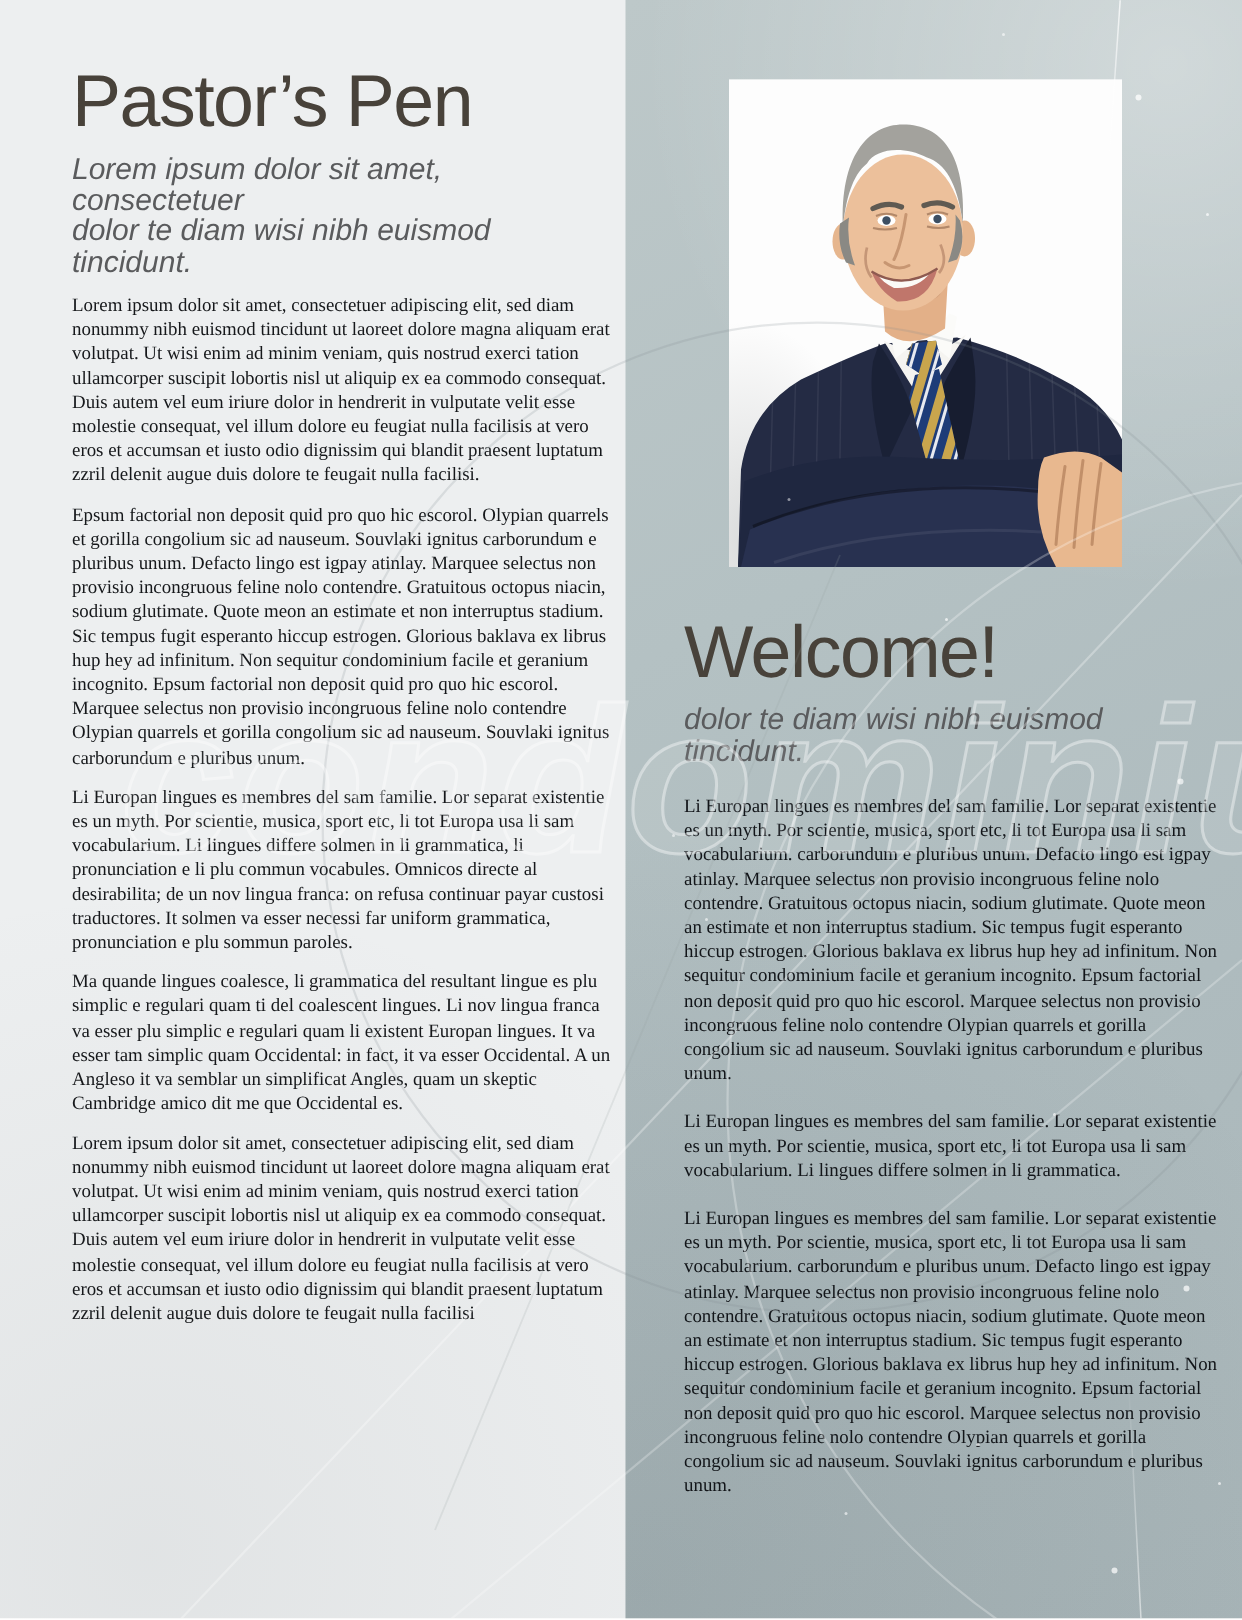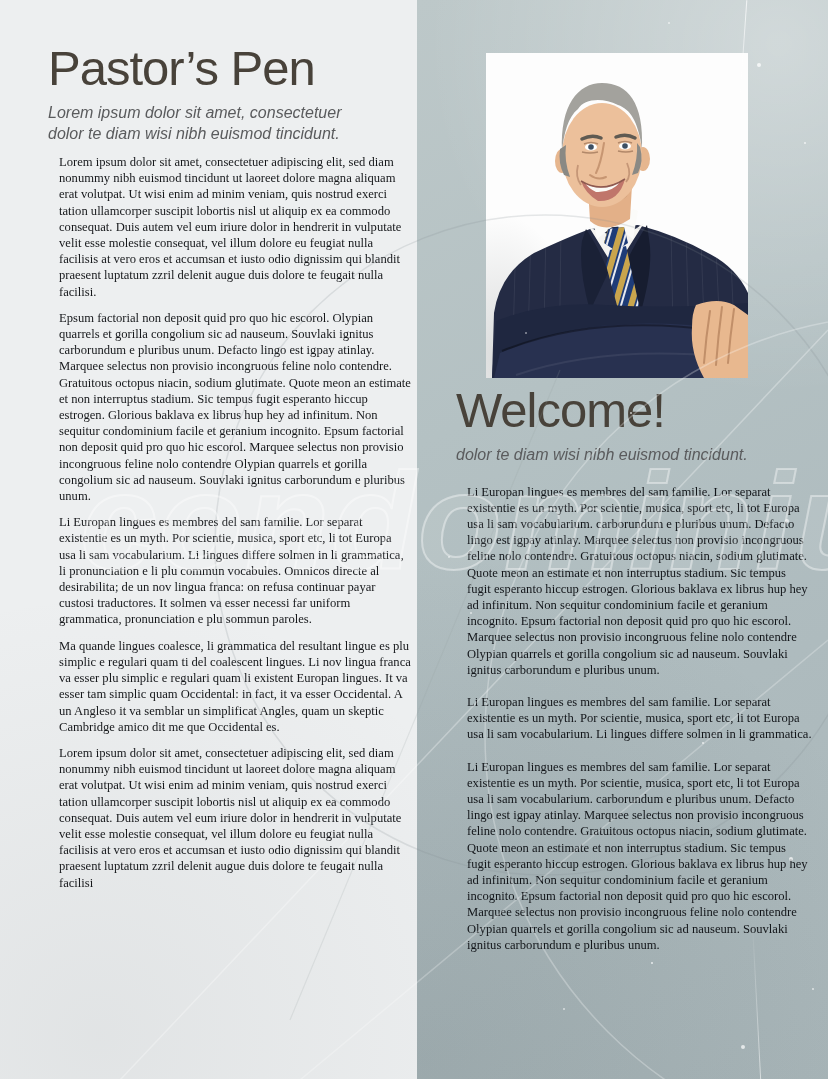--- a/index.html
+++ b/index.html
@@ -13,36 +13,36 @@
   .right-bg{
     position:absolute; left:417px; top:0; width:411px; height:1080px;
     background:
       radial-gradient(circle at 88% 4%, rgba(255,255,255,0.35), rgba(255,255,255,0) 32%),
       radial-gradient(circle at 2% 98%, rgba(40,55,60,0.12), rgba(40,55,60,0) 45%),
       linear-gradient(155deg,#bdc8c9 0%, #b4c1c3 35%, #aebbbe 65%, #a9b6b9 100%);
     z-index:0;
   }
   .col{ position:absolute; z-index:3; }
   .left-col{ left:48px; top:44px; width:363px; }
-  .right-col{ left:456px; top:386px; width:356px; }
+  .right-col{ left:456px; top:411px; width:356px; }
   h1,h2{
     margin:0; font-size:49px; line-height:1; font-weight:400;
     color:#48423a; letter-spacing:-1px;
   }
   .subtitle{
-    margin:10px 0 0 0; font-style:italic; font-size:16px; line-height:20.5px;
+    margin:10px 0 0 0; font-style:italic; font-size:20px; line-height:20.5px;
     color:#5a5b5d;
   }
   .subtitle span{ display:block; }
   .bodytext{ margin-top:10px; }
   .right-col .bodytext{ margin-top:18px; }
   .bodytext p{
     font-family:"Liberation Serif", serif;
     font-size:12.6px; line-height:16.2px; color:#16181b;
-    margin:0 0 10px 11px; text-align:left;
+    margin:0 0 10px 0; text-align:left;
   }
   .right-col .bodytext p{ margin-bottom:16px; color:#121519; }
   .photo{
     position:absolute; left:486px; top:53px; width:262px; height:325px;
     margin:0; z-index:2; background:#fdfdfd;
   }
   .photo svg{ display:block; }
   .wm-lines{ position:absolute; left:0; top:0; z-index:5; pointer-events:none; }
   .watermark{
     position:absolute; left:80px; top:452px; z-index:6; pointer-events:none;

